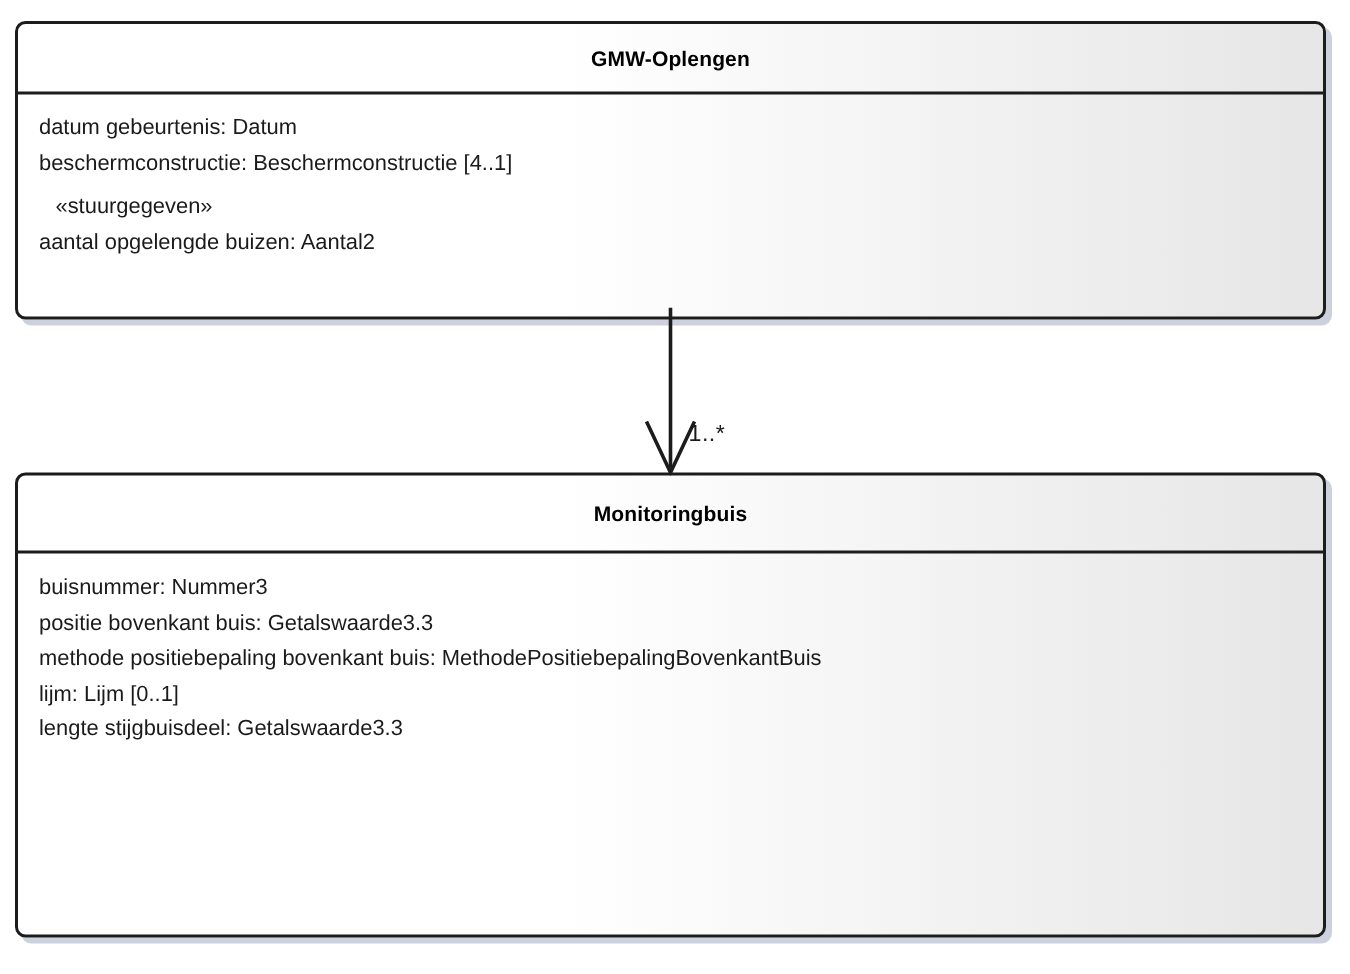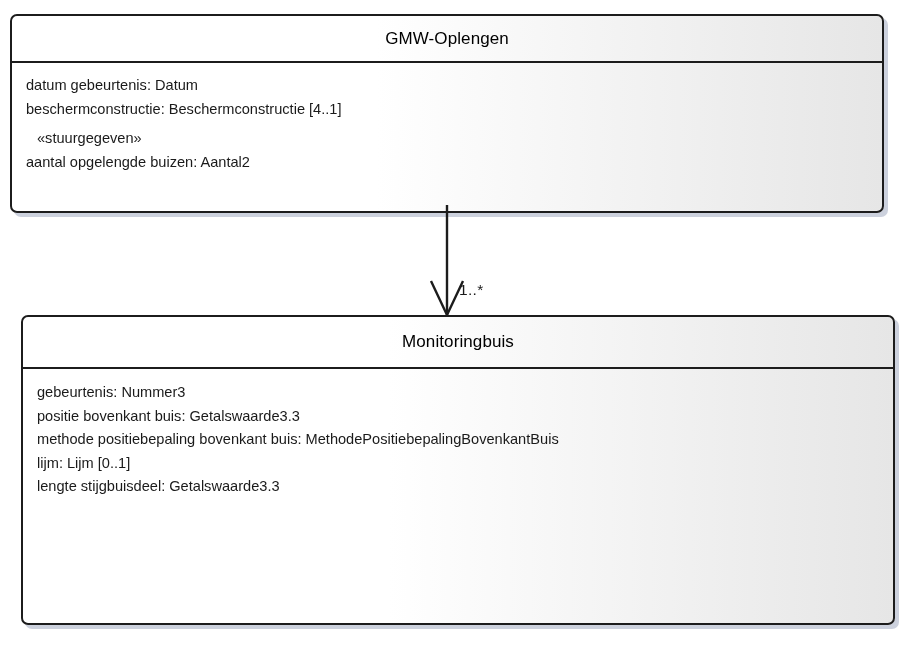--- a/index.html
+++ b/index.html
@@ -37,22 +37,22 @@
   .uml-class-header {
     box-sizing: border-box;
     width: 100%;
     display: flex;
     align-items: center;
     justify-content: center;
     border-bottom: 2px solid #1c1c1c;
   }
 
   .uml-class-name {
-    font-size: 17px;
-    font-weight: normal;
+    font-size: 14px;
+    font-weight: bold;
     color: #000000;
     letter-spacing: 0.1px;
     white-space: nowrap;
   }
 
   .uml-class-body {
     box-sizing: border-box;
     padding: 11px 0 0 14px;
   }
 
@@ -79,21 +79,20 @@
     height: 199px;
   }
   #class-gmw-oplengen .uml-class-header { height: 47px; }
   #class-gmw-oplengen .uml-class-body   { height: 148px; border-radius: 28px; }
 
   #class-monitoringbuis {
     left: 10px;
     top: 315px;
     width: 874px;
     height: 310px;
-    margin-left: 11px;
   }
   #class-monitoringbuis .uml-class-header { height: 52px; }
   #class-monitoringbuis .uml-class-body   { height: 254px; padding-top: 12px; }
 
   
   #association-connector {
     position: absolute;
     left: 400px;
     top: 205px;
     width: 160px;
@@ -131,21 +130,21 @@
     <line x1="47" y1="0" x2="47" y2="110" stroke="#1c1c1c" stroke-width="2.4"></line>
     <path d="M 31 76 L 47 110 L 63 76" fill="none" stroke="#1c1c1c" stroke-width="2.4" stroke-linecap="butt" stroke-linejoin="miter"></path>
   </svg>
   <div id="association-multiplicity">1..*</div>
 
   <div class="uml-class" id="class-monitoringbuis">
     <div class="uml-class-header">
       <span class="uml-class-name">Monitoringbuis</span>
     </div>
     <div class="uml-class-body">
-      <div class="uml-attribute">gebeurtenis: Nummer3</div>
+      <div class="uml-attribute">buisnummer: Nummer3</div>
       <div class="uml-attribute">positie bovenkant buis: Getalswaarde3.3</div>
       <div class="uml-attribute">methode positiebepaling bovenkant buis: MethodePositiebepalingBovenkantBuis</div>
       <div class="uml-attribute">lijm: Lijm [0..1]</div>
       <div class="uml-attribute">lengte stijgbuisdeel: Getalswaarde3.3</div>
     </div>
   </div>
 
 </div>
 
 </body></html>

